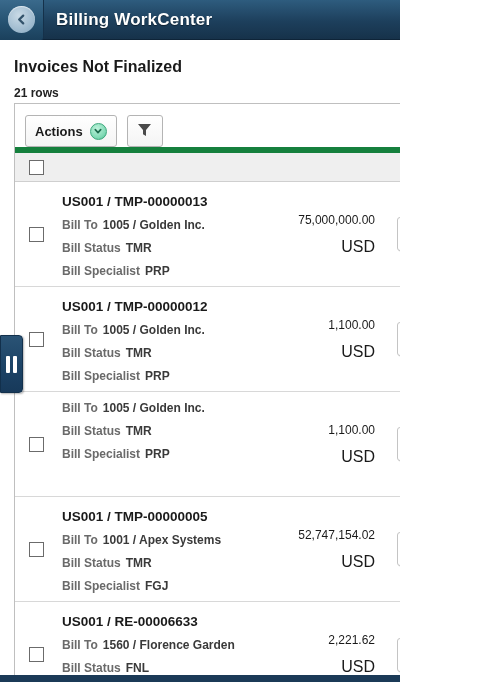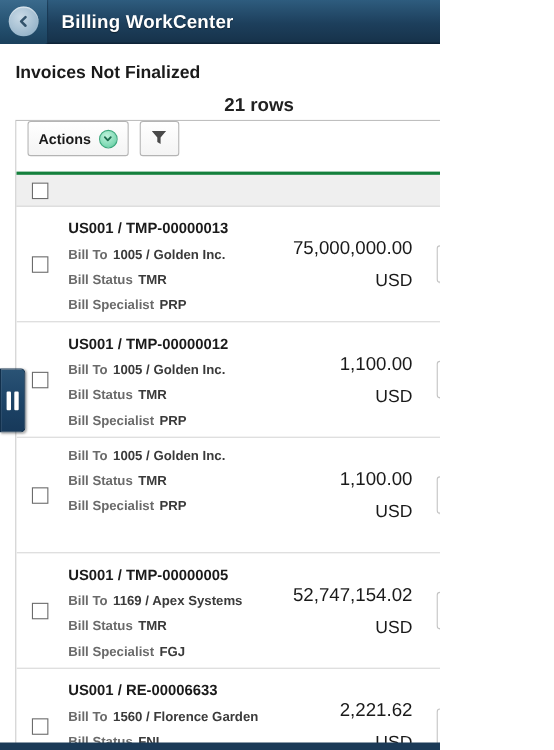--- a/index.html
+++ b/index.html
@@ -92,40 +92,40 @@
     padding: 0 14px;
     overflow: hidden;
   }
 
   .page-title {
     font-size: 16px; font-weight: bold; color: #1a1a1a;
     padding-top: 18px;
   }
 
   .rows-count {
-    text-align: center;
-    font-size: 17px; font-weight: bold; color: #222;
+    text-align: left;
+    font-size: 12px; font-weight: bold; color: #222;
     padding-right: 14px;
     margin-top: 10px;
   }
 
   
   .grid {
     margin-top: 3px;
     border: 1px solid #bfbfbf;
     background: #ffffff;
     width: 443px;
   }
 
   .toolbar {
     height: 49px;
-    display: flex; align-items: flex-start;
+    display: flex; align-items: flex-end;
     padding: 0 10px;
     background: #ffffff;
-    border-bottom: 3px solid #15803d;
+    border-bottom: 6px solid #15803d;
   }
   .btn {
     height: 32px;
     border: 1px solid #b4b4b4;
     border-radius: 3px;
     background: linear-gradient(to bottom, #ffffff 0%, #f4f4f4 100%);
     display: flex; align-items: center; justify-content: center;
     cursor: pointer;
     font-size: 13px; font-weight: bold; color: #1a1a1a;
   }
@@ -193,21 +193,21 @@
   .fld .v { color: #3a3a3a; font-weight: bold; padding-left: 5px; }
 
   .row-amount {
     position: absolute;
     right: 62px; top: 0; height: 100%;
     width: 140px;
     display: flex; flex-direction: column;
     align-items: flex-end; justify-content: center;
     gap: 11px;
   }
-  .amt { font-size: 17px; color: #1a1a1a; }
+  .amt { font-size: 12px; color: #1a1a1a; }
   .cur { font-size: 16px; color: #1a1a1a; }
 
   .row-go {
     position: absolute; right: 8px; top: 50%;
     transform: translateY(-50%);
     width: 32px; height: 34px;
     border: 1px solid #c4c4c4;
     border-radius: 3px;
     background: #ffffff;
     display: flex; align-items: center; justify-content: center;
@@ -385,21 +385,21 @@
                       </svg>
                   </span>
                 </div>
               </div>
             </div>
 
             <div class="row">
               <span class="cb"></span>
               <div class="row-body">
                 <div class="row-id">US001 / TMP-00000005</div>
-                <div class="fld"><span>Bill To</span><span class="v">1169 / Apex Systems</span></div>
+                <div class="fld"><span>Bill To</span><span class="v">1001 / Apex Systems</span></div>
                 <div class="fld"><span>Bill Status</span><span class="v">TMR</span></div>
                 <div class="fld"><span>Bill Specialist</span><span class="v">FGJ</span></div>
                 <div class="row-amount">
                   <span class="amt">52,747,154.02</span>
                   <span class="cur">USD</span>
                 </div>
                 <div class="row-go">
                   <span>
                     <svg width="11" height="13" viewBox="0 0 11 13" aria-hidden="true">
                         <polyline points="3,2 8,6.5 3,11" fill="none" stroke="#555" stroke-width="1.6" stroke-linecap="round" stroke-linejoin="round"></polyline>

